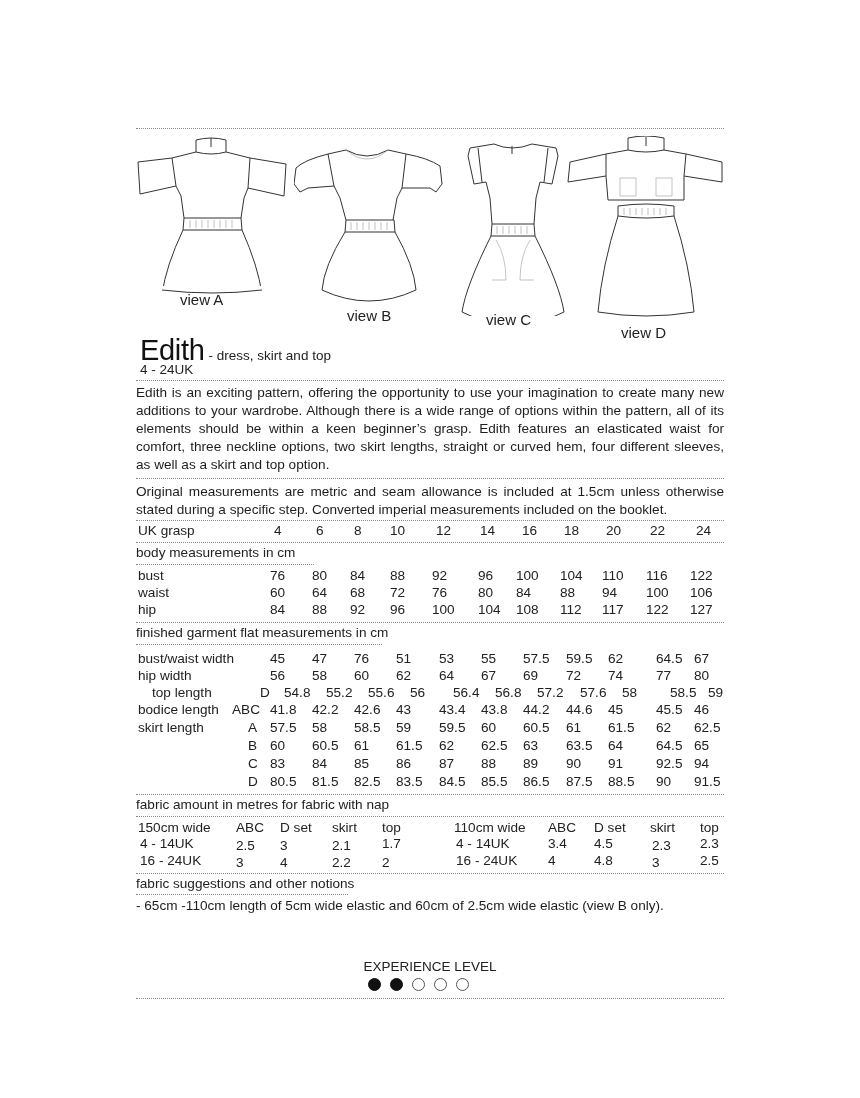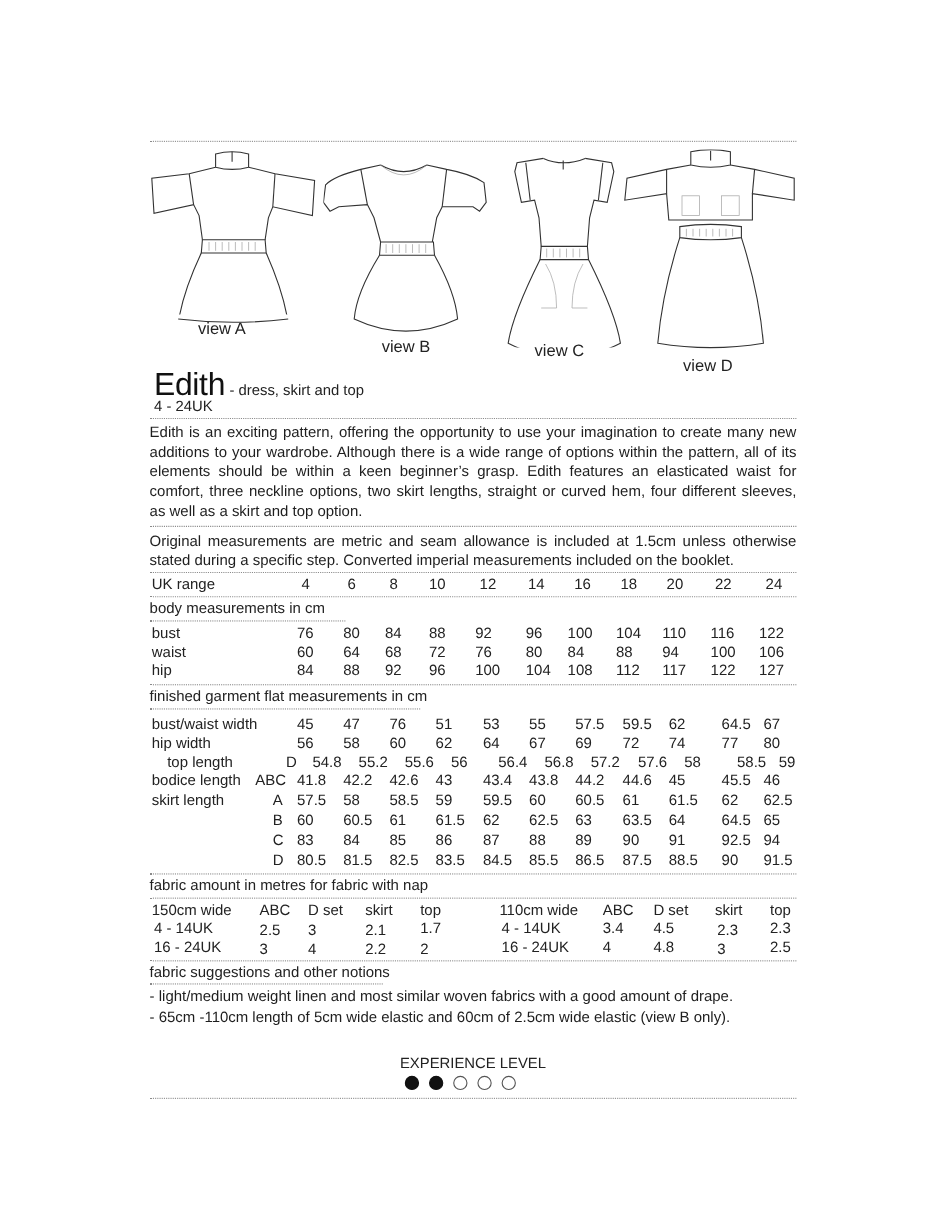--- a/index.html
+++ b/index.html
@@ -118,21 +118,21 @@
   </div>
   <div class="size-range">4 - 24UK</div>
 
   <div class="dots" style="top:380px;"></div>
   <div class="para" style="top:384px;">Edith is an exciting pattern, offering the opportunity to use your imagination to create many new additions to your wardrobe. Although there is a wide range of options within the pattern, all of its elements should be within a keen beginner’s grasp. Edith features an elasticated waist for comfort, three neckline options, two skirt lengths, straight or curved hem, four different sleeves, as well as a skirt and top option.</div>
   <div class="dots" style="top:478px;"></div>
   <div class="para" style="top:483px;">Original measurements are metric and seam allowance is included at 1.5cm unless otherwise stated during a specific step. Converted imperial measurements included on the booklet.</div>
   <div class="dots" style="top:520px;"></div>
 
   <div class="row" style="top:523px;">
-    <span style="left:2px">UK range</span>
+    <span style="left:2px">UK grasp</span>
     <span style="left:138px">4</span>
     <span style="left:180px">6</span>
     <span style="left:218px">8</span>
     <span style="left:254px">10</span>
     <span style="left:300px">12</span>
     <span style="left:344px">14</span>
     <span style="left:386px">16</span>
     <span style="left:428px">18</span>
     <span style="left:470px">20</span>
     <span style="left:514px">22</span>
@@ -348,21 +348,20 @@
     <span style="left:458px">4.8</span>
     <span style="left:516px;top:2px">3</span>
     <span style="left:564px">2.5</span>
   </div>
   <div class="dots" style="top:873px;"></div>
 
   <div class="section-h" style="top:876px;">fabric suggestions and other notions</div>
   <div class="dots short" style="top:894px; width:212px;"></div>
 
   <ul class="notes">
-    <li>- light/medium weight linen and most similar woven fabrics with a good amount of drape.</li>
     <li>- 65cm -110cm length of 5cm wide elastic and 60cm of 2.5cm wide elastic (view B only).</li>
   </ul>
 
   <div class="exp-title" style="left:-136px; width:860px;">EXPERIENCE LEVEL</div>
   <div class="exp-dots">
     <div class="dot filled"></div>
     <div class="dot filled"></div>
     <div class="dot empty"></div>
     <div class="dot empty"></div>
     <div class="dot empty"></div>

